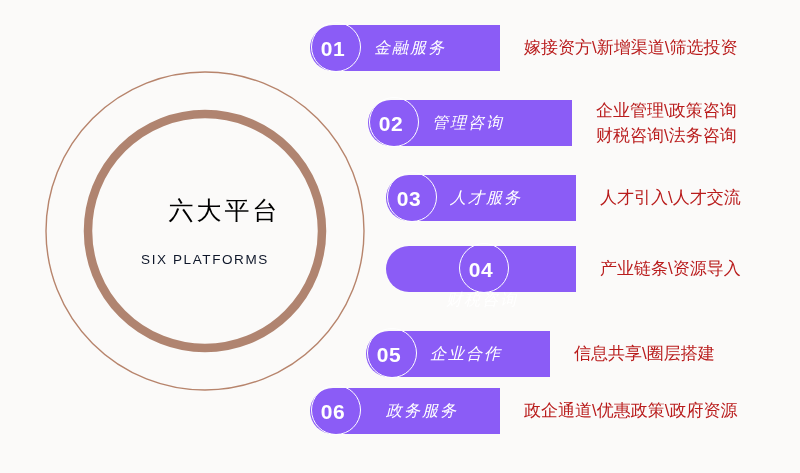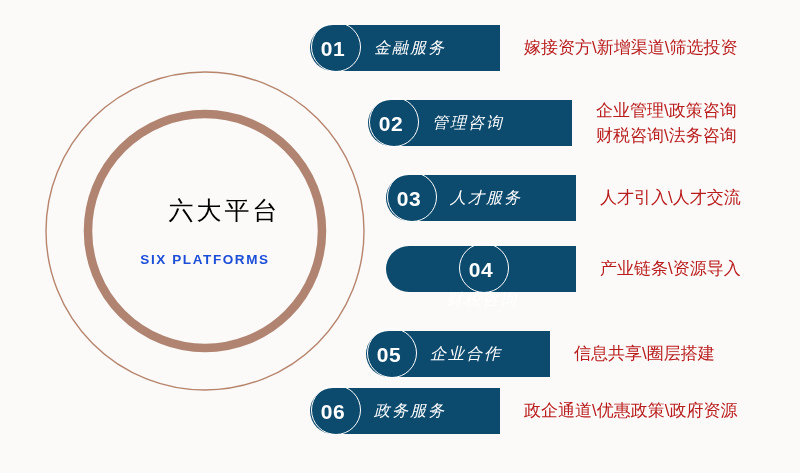--- a/index.html
+++ b/index.html
@@ -49,37 +49,37 @@
     color: #000000;
     line-height: 1.25;
     font-weight: 400;
     white-space: nowrap;
     margin-left: 39px;
   }
   .emblem-en {
     margin-top: 25px;
     font-size: 13.5px;
     letter-spacing: 1.6px;
-    color: #1d4ed8;
-    font-weight: 700;
+    color: #0f172a;
+    font-weight: 400;
     white-space: nowrap;
   }
 
   
   .row {
     position: absolute;
     display: flex;
     align-items: center;
     height: 46px;
   }
 
   .bar {
     position: relative;
     height: 46px;
-    background: #0c4a6e;
+    background: #8b5cf6;
     border-top-left-radius: 23px;
     border-bottom-left-radius: 23px;
     display: flex;
     align-items: center;
     box-sizing: border-box;
   }
 
   .badge {
     position: relative;
     width: 46px;
@@ -206,21 +206,21 @@
         <span class="num">05</span>
       </div>
       <div class="bar-title">企业合作</div>
     </div>
     <div class="desc">
       <span class="line">信息共享\圈层搭建</span>
     </div>
   </div>
 
   <div class="row" style="left:310px; top:388px;">
-    <div class="bar" style="width:190px;">
+    <div class="bar" style="width:190px;gap:12px;">
       <div class="badge">
         <span class="ring"></span>
         <span class="num">06</span>
       </div>
       <div class="bar-title">政务服务</div>
     </div>
     <div class="desc">
       <span class="line">政企通道\优惠政策\政府资源</span>
     </div>
   </div>

